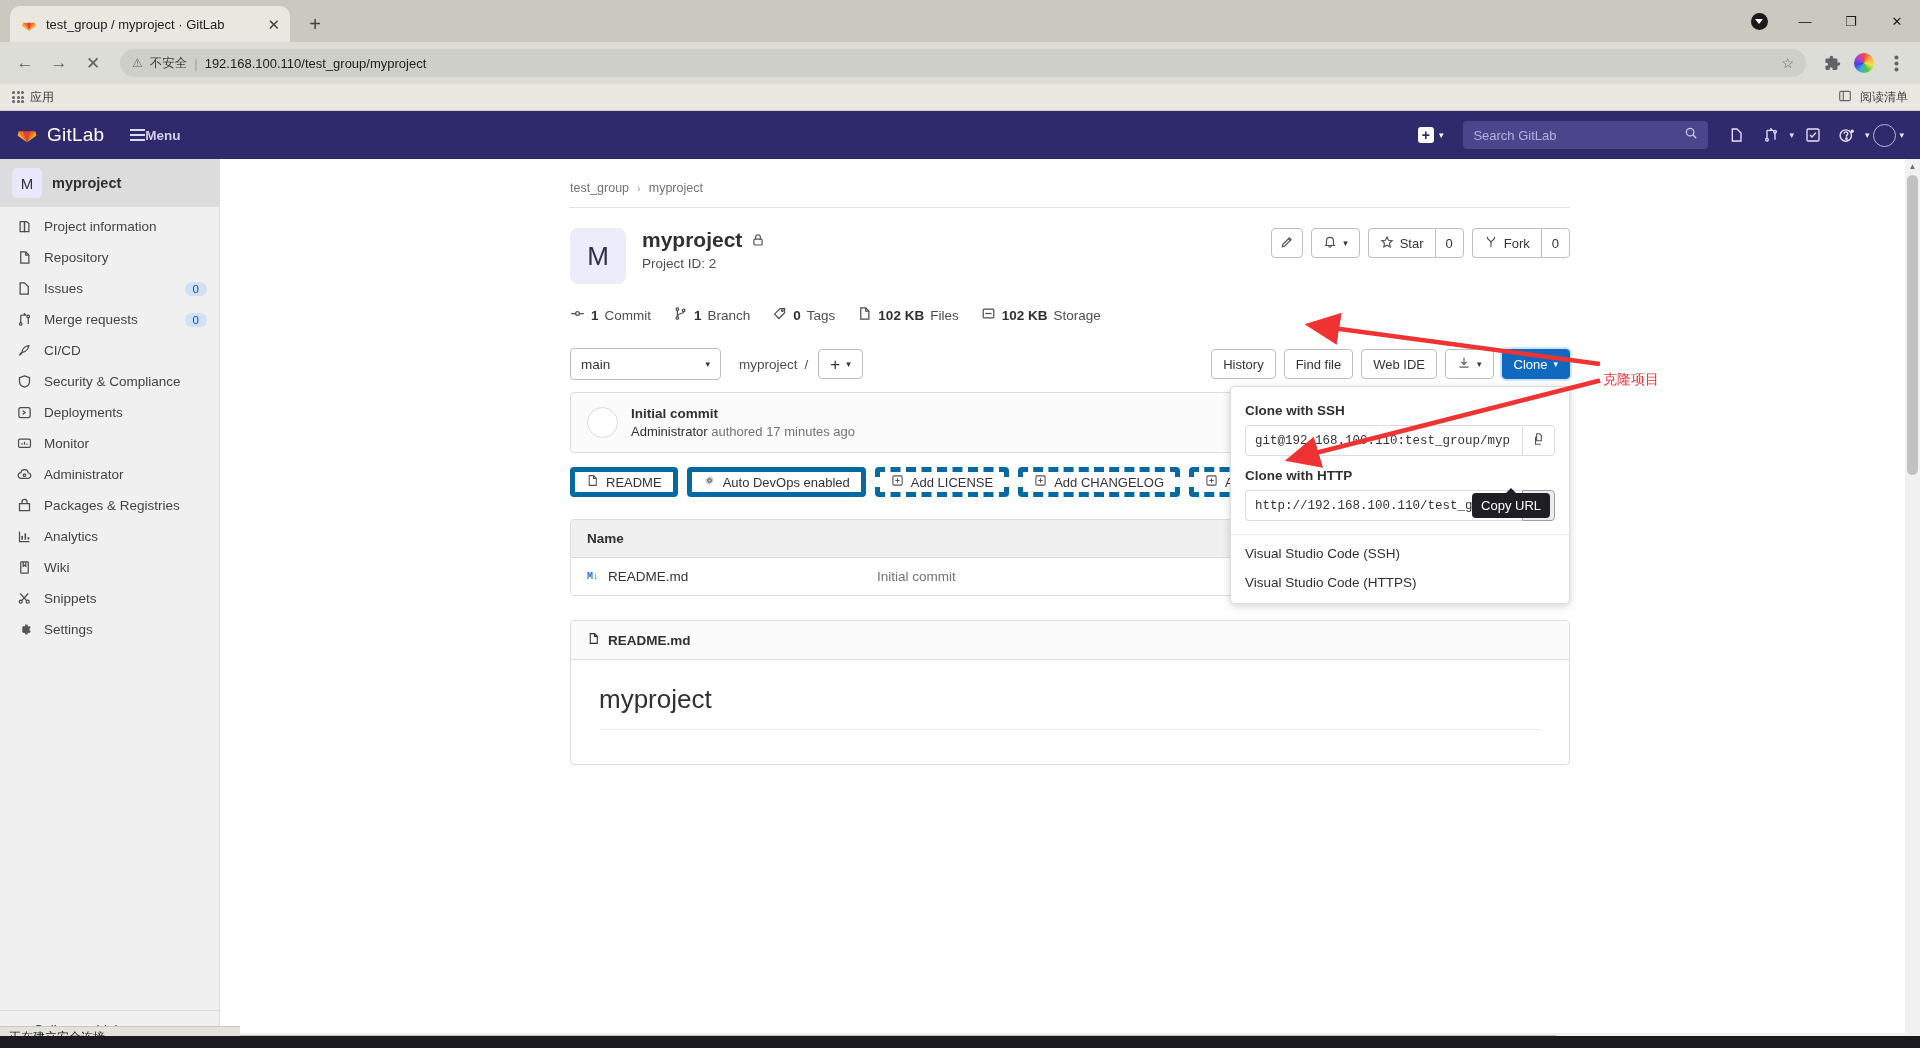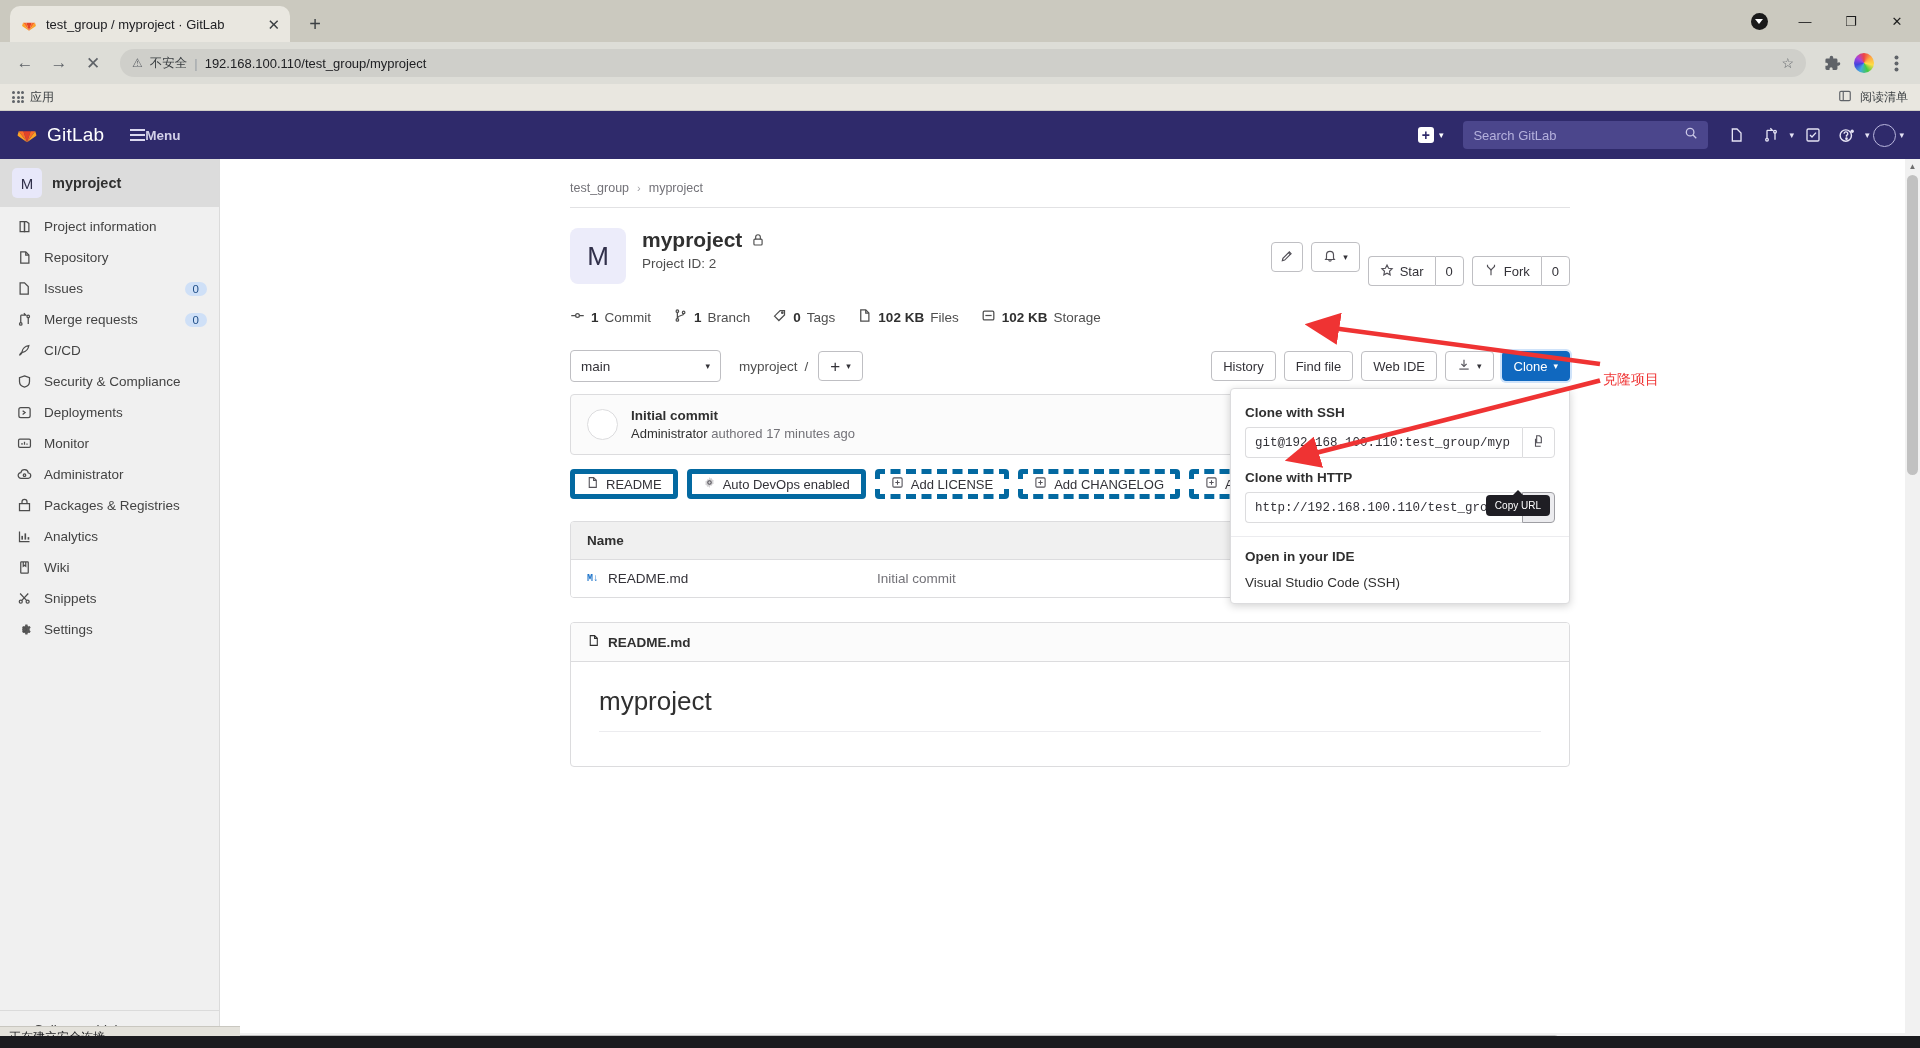--- a/index.html
+++ b/index.html
@@ -194,21 +194,21 @@
   .proj-id { font-size: 13.5px; color: #4e4e4e; margin-top: 4px; }
 
   .proj-actions { margin-left: auto; display: flex; align-items: center; gap: 8px; }
   .btn {
     height: 30px; border: 1px solid #bfbfc3; background: #fff; border-radius: 4px;
     display: inline-flex; align-items: center; gap: 6px; padding: 0 11px;
     font-size: 13px; color: #333238; cursor: pointer;
     font-family: "Liberation Sans", sans-serif;
   }
   .btn.icon-only { padding: 0 8px; }
-  .btn-split { display: inline-flex; margin-top: 28px; }
+  .btn-split { display: inline-flex; }
   .btn-split .btn { border-radius: 4px 0 0 4px; border-right: none; }
   .btn-split .count {
     height: 30px; border: 1px solid #bfbfc3; border-radius: 0 4px 4px 0;
     background: #fff; display: inline-flex; align-items: center; padding: 0 10px;
     font-size: 13px; color: #333238;
   }
   .btn-primary {
     background: #1068bf; border-color: #1068bf; color: #fff;
     box-shadow: 0 0 0 2px #cfe3fa;
   }
@@ -247,21 +247,21 @@
     width: 33px; height: 31px; border: 1px solid #dcdcde; border-radius: 0 4px 4px 0;
     background: #fff; display: flex; align-items: center; justify-content: center;
     cursor: pointer; color: #535158;
   }
   .cdd-copy.active { background: #ececef; border-color: #9e9ea3; }
   .cdd-divider { border-top: 1px solid #ececef; margin: 9px 0 4px; }
   .cdd-item {
     padding: 7px 14px; font-size: 13.5px; color: #303030; cursor: pointer;
   }
   .tooltip {
-    position: absolute; background: #1f1e24; color: #fff; font-size: 10px;
+    position: absolute; background: #1f1e24; color: #fff; font-size: 13px;
     padding: 5px 9px; border-radius: 4px; white-space: nowrap; z-index: 60;
   }
   .tooltip::before {
     content: ""; position: absolute; top: -5px; left: 50%; margin-left: -5px;
     border-left: 5px solid transparent; border-right: 5px solid transparent;
     border-bottom: 5px solid #1f1e24;
   }
 
   
   .commit-box {
@@ -823,24 +823,22 @@
               <div class="cdd-input">http://192.168.100.110/test_group/</div>
               <div class="cdd-copy active">
                 <span><svg width="14" height="14" viewBox="0 0 24 24" fill="none" stroke="#333238" stroke-width="1.9">
                       <path d="M8 3h5l3 3v9H8z"></path>
                       <path d="M6 8v13h9"></path>
                     </svg></span>
               </div>
             </div>
           </div>
           <div class="cdd-divider"></div>
-          <div class="cdd-section" style="padding-bottom:2px">
-            <div class="cdd-label" style="margin-bottom:2px">Open in your IDE</div>
-          </div>
           <div class="cdd-item">Visual Studio Code (SSH)</div>
+          <div class="cdd-item">Visual Studio Code (HTTPS)</div>
         </div>
 
         <div class="tooltip" style="top:145px; right:20px;">Copy URL</div>
       </div>
 
       <div class="commit-box">
         <span class="commit-avatar"></span>
         <div>
           <div class="commit-title">Initial commit</div>
           <div class="commit-sub">

